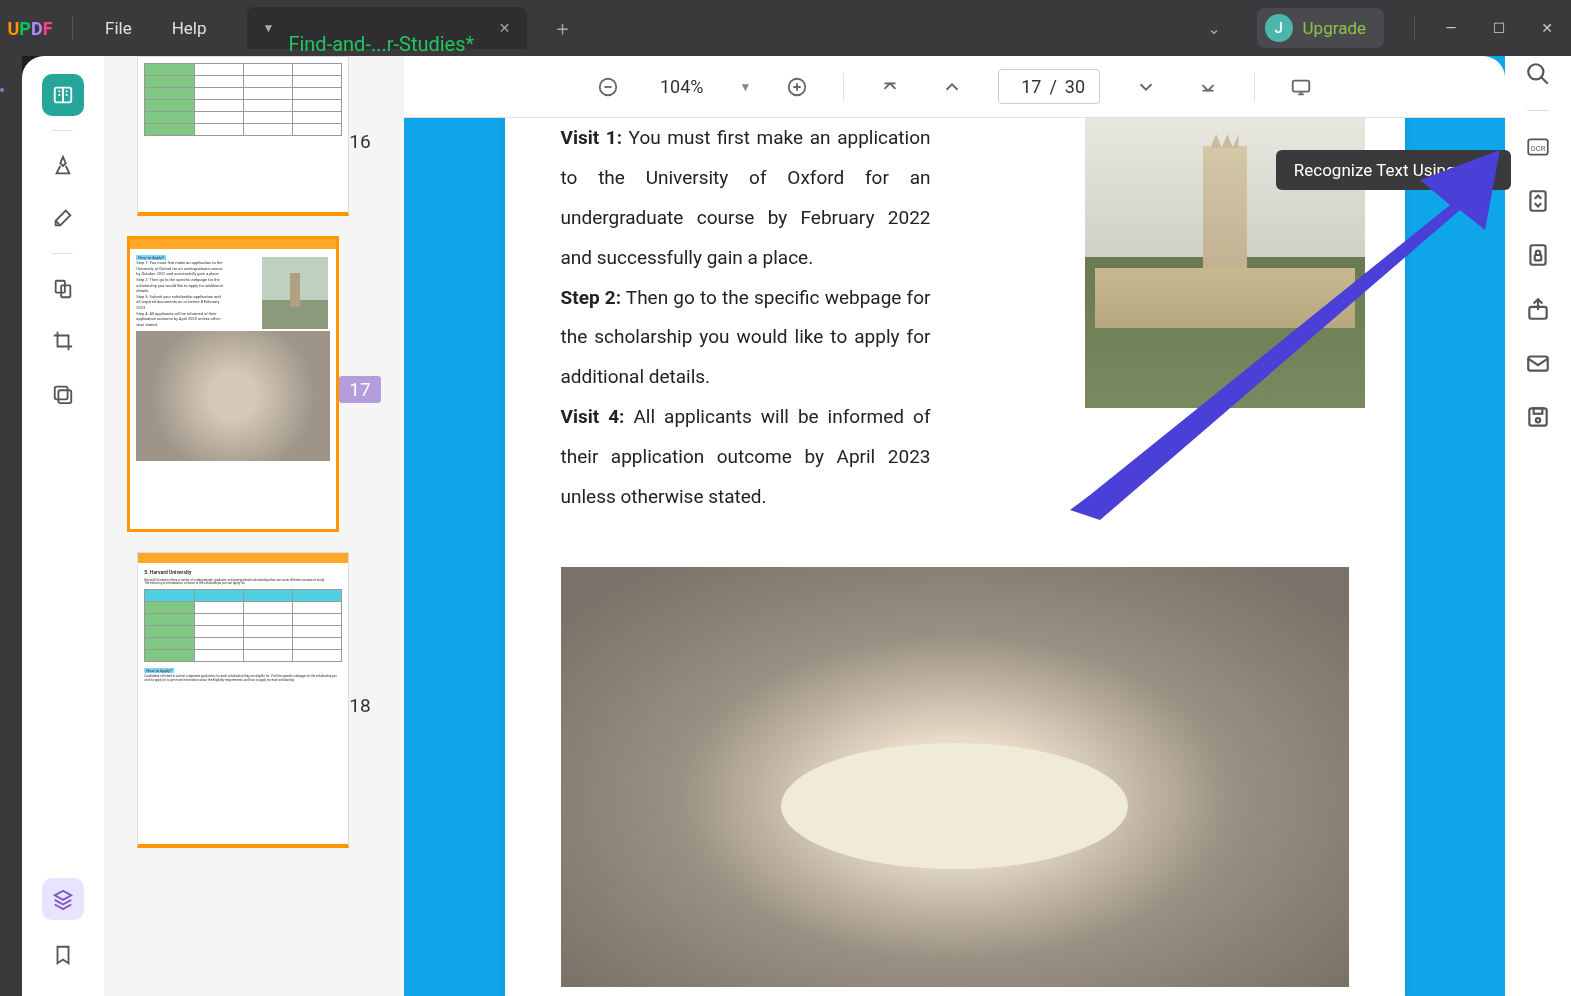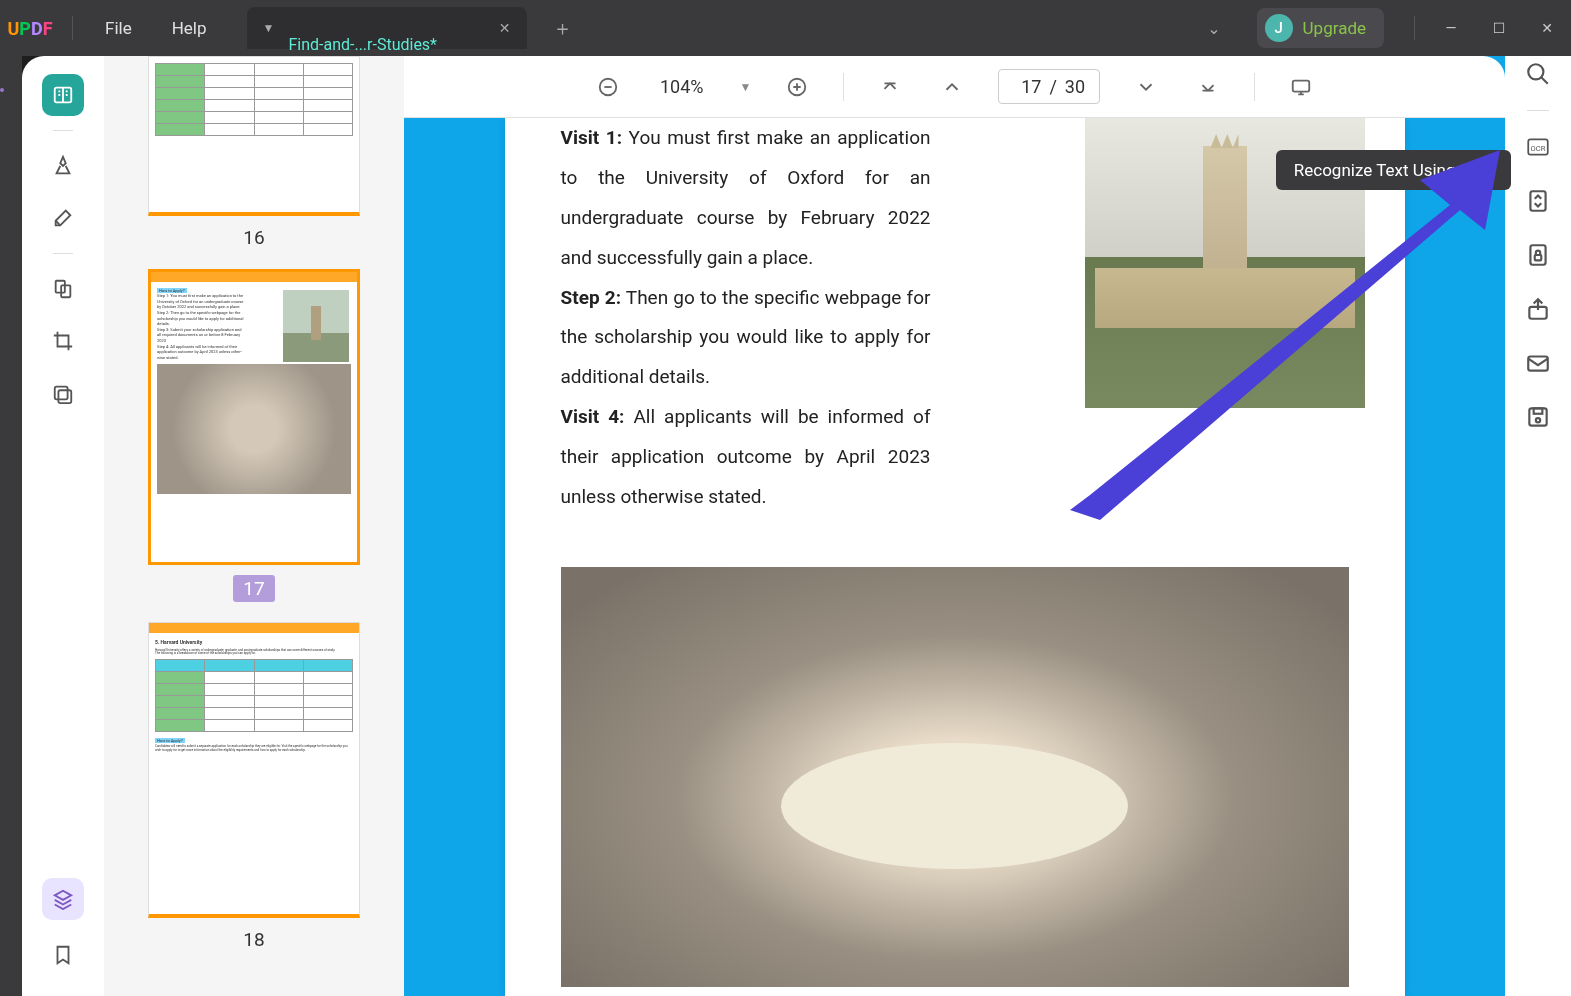--- a/index.html
+++ b/index.html
@@ -6,21 +6,21 @@
 body { width:1571px; height:996px; background:#1e1e1e; overflow:hidden; position:relative; }
 
 
 .titlebar { height:56px; background:#3a3a3d; display:flex; align-items:center; color:#e0e0e0; }
 .logo { width:60px; display:flex; align-items:center; justify-content:center; font-weight:700; font-size:18px; }
 .logo span:nth-child(1){color:#ff9500;} .logo span:nth-child(2){color:#00c853;} .logo span:nth-child(3){color:#b388ff;} .logo span:nth-child(4){color:#ff4081;}
 .tsep { width:1px; height:24px; background:#555; margin:0 12px; }
 .menu-item { padding:0 20px; font-size:17px; cursor:pointer; }
 .tab { margin-left:20px; height:42px; background:#2e2e31; border-radius:8px 8px 0 0; display:flex; align-items:center; padding:0 16px; gap:14px; min-width:280px; }
 .tab-drop { color:#aaa; font-size:12px; }
-.tab-title { font-size:16px; color:#5eead4; flex:1;margin-top:32px; }
+.tab-title { font-size:20px; color:#22c55e; flex:1;margin-top:32px; }
 .tab-close { color:#aaa; font-size:14px; cursor:pointer; }
 .newtab { margin-left:16px; color:#aaa; font-size:20px; cursor:pointer; padding:0 10px; }
 .spacer { flex:1; }
 .chev-down { color:#aaa; padding:0 18px; font-size:16px; }
 .upgrade { display:flex; align-items:center; gap:10px; background:#4a4a4e; border-radius:8px; padding:6px 18px 6px 8px; margin:0 18px; cursor:pointer; }
 .avatar { width:28px; height:28px; border-radius:50%; background:#4db6ac; color:#fff; display:flex; align-items:center; justify-content:center; font-size:15px; font-weight:500; }
 .upgrade-text { color:#8bc34a; font-size:17px; }
 .winbtn { width:48px; height:56px; display:flex; align-items:center; justify-content:center; color:#ccc; cursor:pointer; font-size:14px; }
 
 
@@ -32,21 +32,21 @@
 
 .tool-col { width:82px; background:#fff; border-top-left-radius:22px; display:flex; flex-direction:column; align-items:center; padding-top:18px; gap:10px; }
 .tool-btn { width:42px; height:42px; border-radius:10px; display:flex; align-items:center; justify-content:center; cursor:pointer; color:#555; }
 .tool-btn.active { background:#26a69a; color:#fff; }
 .tool-sep { width:20px; height:1px; background:#ddd; margin:4px 0; }
 .tool-col-bottom { margin-top:auto; margin-bottom:20px; display:flex; flex-direction:column; align-items:center; gap:14px; }
 .layers-btn { width:42px; height:42px; border-radius:10px; background:#e8e4ff; display:flex; align-items:center; justify-content:center; color:#7e57c2; cursor:pointer; }
 
 
 .thumbs { width:300px; background:#f5f5f5; overflow-y:auto; padding:0 20px; display:flex; flex-direction:column; align-items:center; }
-.thumb-wrap { display:flex; flex-direction:column; align-items:center; margin-bottom:20px; }
+.thumb-wrap { display:flex; align-items:center; margin-bottom:20px; }
 .thumb { width:212px; background:#fff; border:1px solid #ddd; position:relative; }
 .thumb.selected { border:3px solid #ff9800; }
 .thumb-num { margin-top:10px; font-size:19px; color:#333; }
 .thumb-num.sel { background:#b39ddb; color:#fff; padding:2px 10px; border-radius:3px; }
 .thumb-bar { height:10px; background:#ffa726; }
 .thumb-body { padding:6px; font-size:4px; line-height:1.3; color:#333; }
 .mini-table { width:100%; border-collapse:collapse; }
 .mini-table td { border:1px solid #999; height:12px; font-size:3px; padding:1px; }
 .mini-table .g { background:#81c784; }
 .mini-table .c { background:#4dd0e1; }

